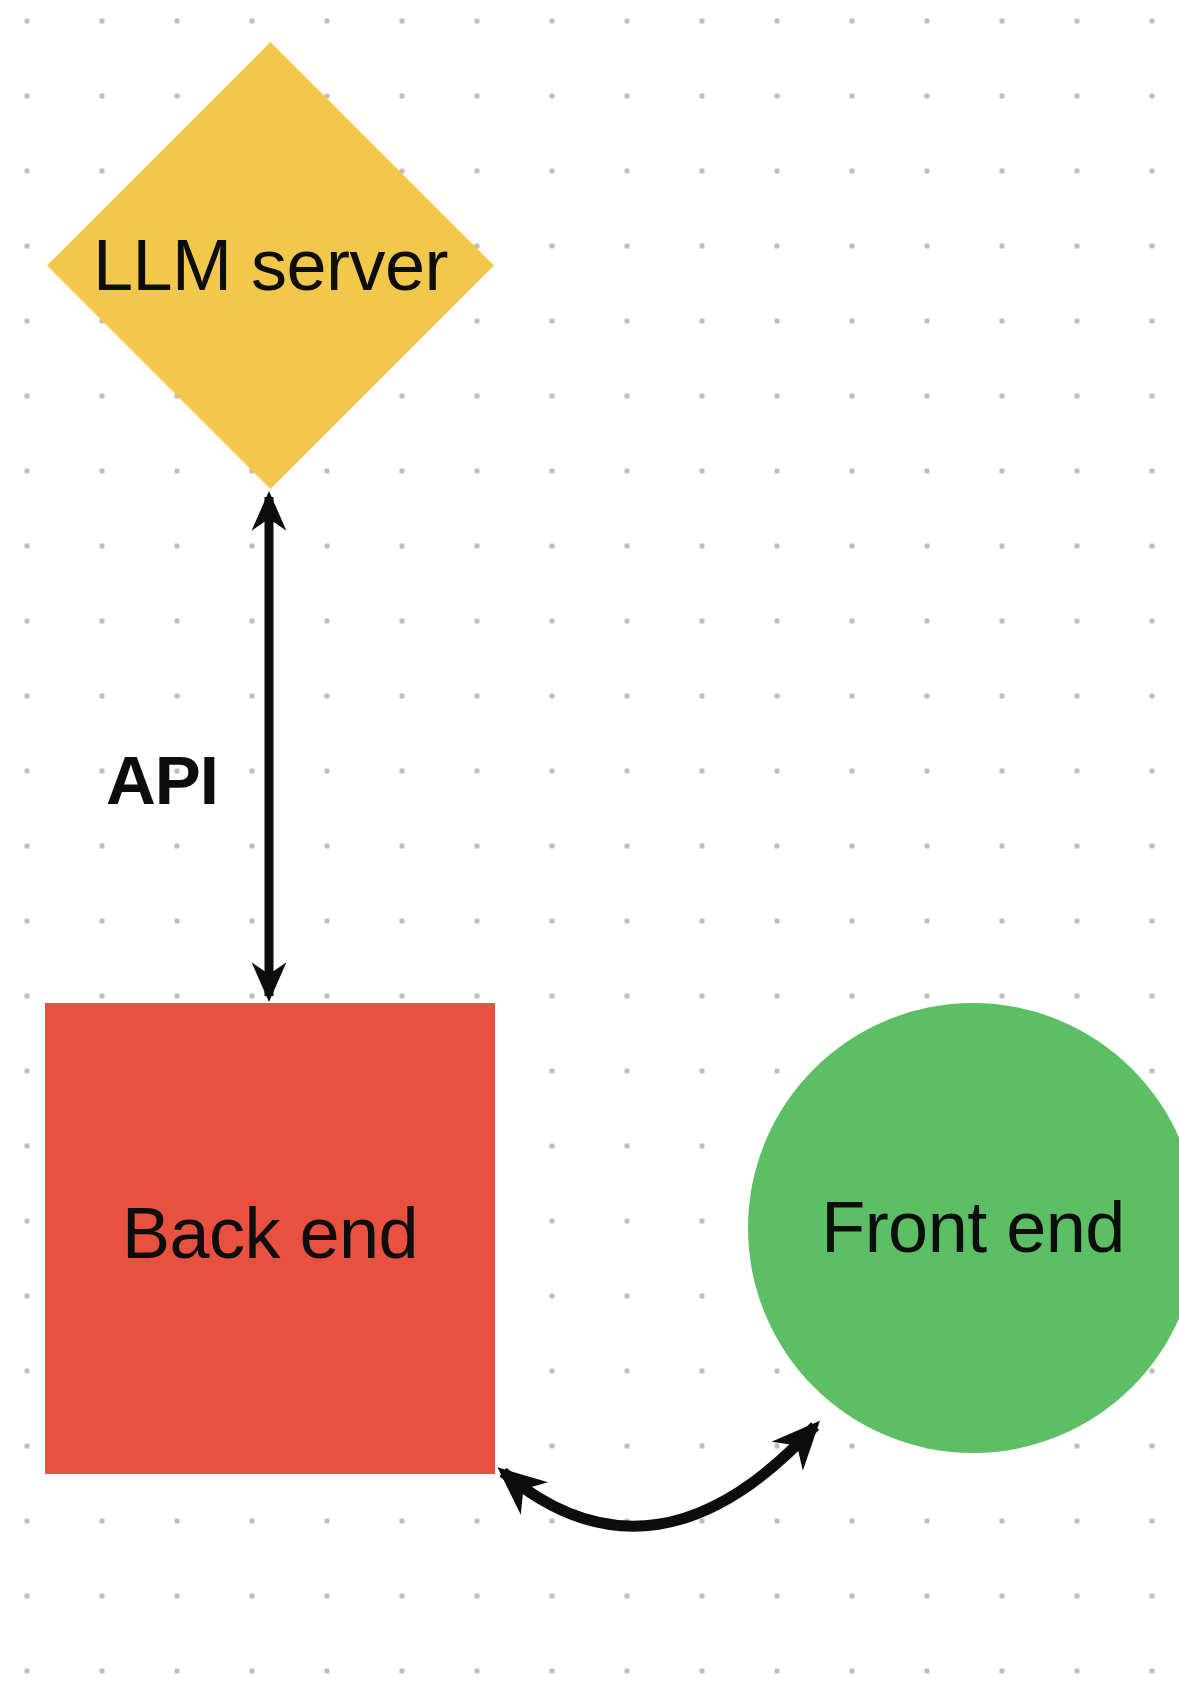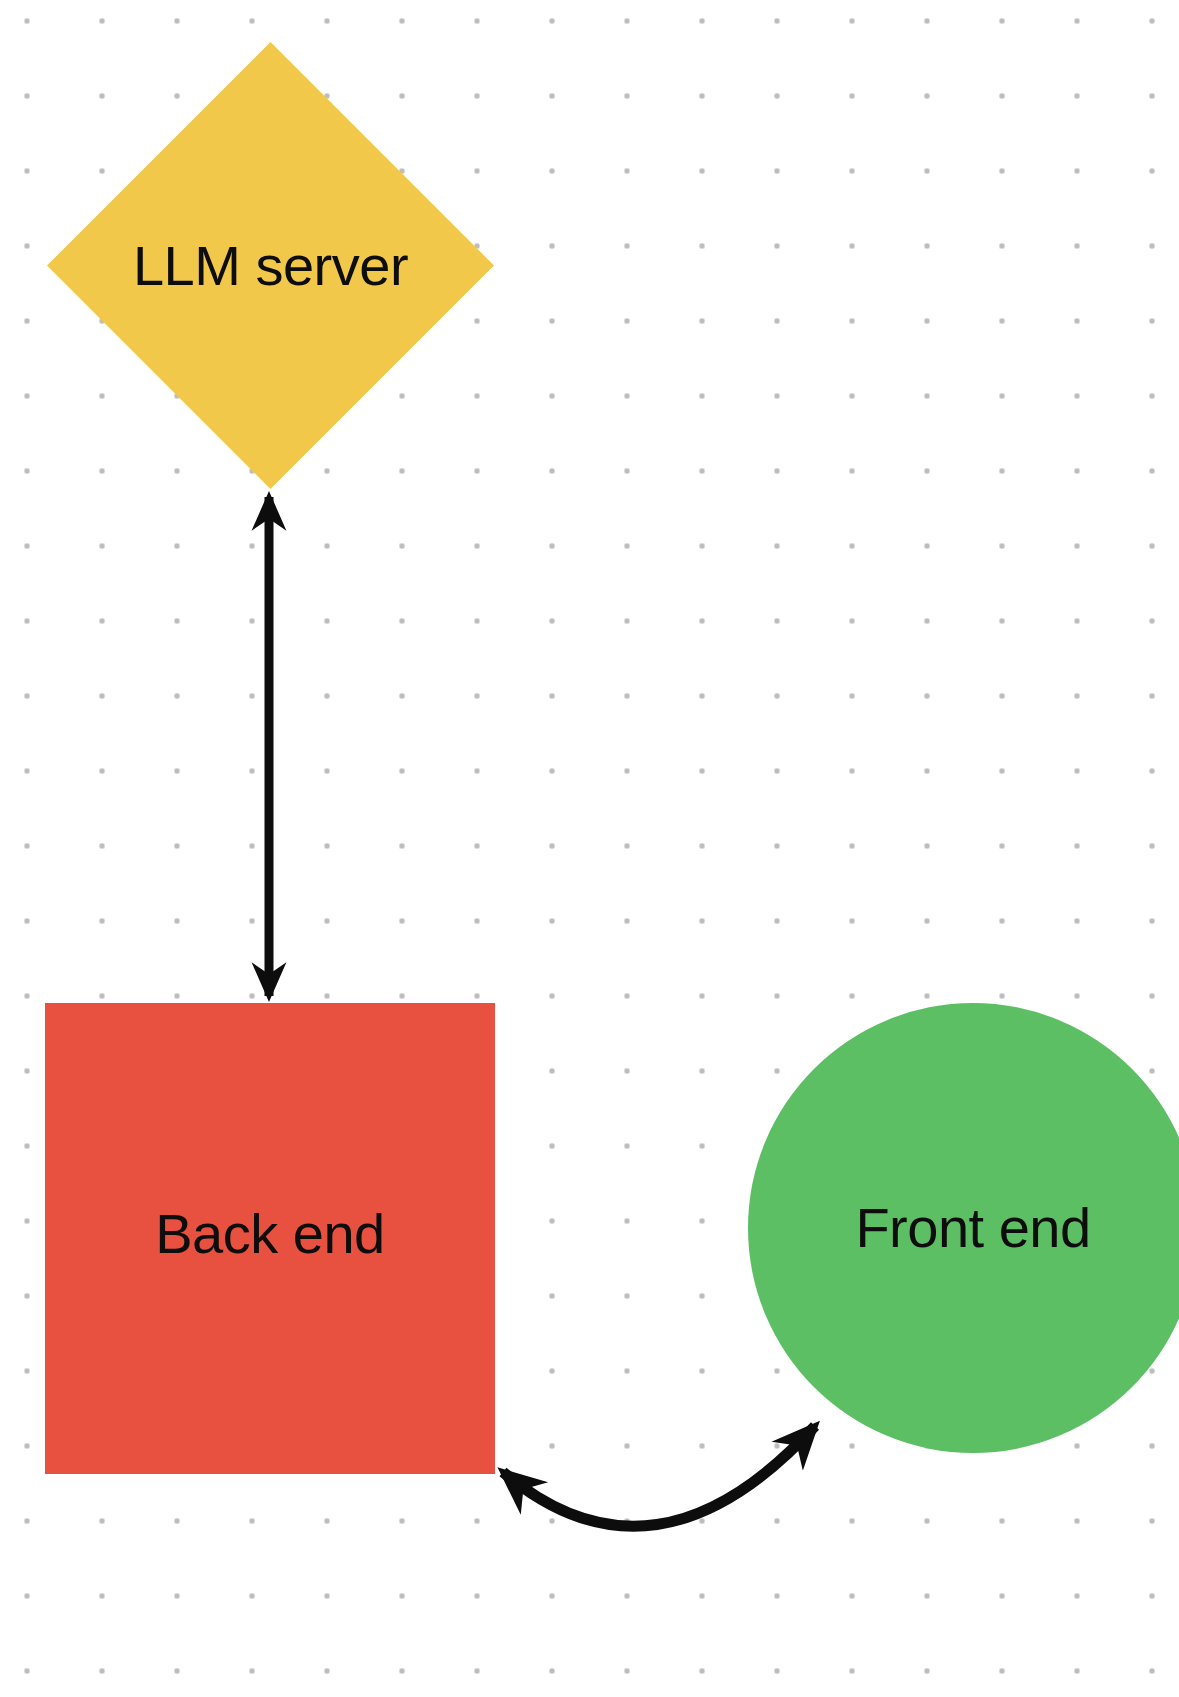--- a/index.html
+++ b/index.html
@@ -17,21 +17,21 @@
   }
 
   .node {
     position: absolute;
     display: flex;
     align-items: center;
     justify-content: center;
   }
 
   .node-label {
-    font-size: 56px;
+    font-size: 72px;
     line-height: 1.1;
     color: #0d0d0d;
     letter-spacing: -0.5px;
     white-space: nowrap;
   }
 
   .node-diamond {
     left: 47px; top: 42px;
     width: 447px; height: 447px;
     clip-path: polygon(50% 0%, 100% 50%, 50% 100%, 0% 50%);
@@ -92,14 +92,15 @@
       <marker id="arrowhead" viewBox="0 0 10 10" refX="8.5" refY="5" markerWidth="4.4" markerHeight="4.4" orient="auto-start-reverse">
         <path d="M 0 0.6 L 10 5 L 0 9.4 L 3 5 Z" fill="currentColor"></path>
       </marker>
     </defs>
 
     <path d="M 269 996 L 269 497" fill="none" stroke="currentColor" stroke-width="9" marker-start="url(#arrowhead)" marker-end="url(#arrowhead)"></path>
 
     <path d="M 503 1472 Q 655 1600 815 1426" fill="none" stroke="currentColor" stroke-width="11" marker-start="url(#arrowhead)" marker-end="url(#arrowhead)"></path>
   </svg>
 
+  <div class="edge-label edge-label-api" style="color: rgb(13, 13, 13);">API</div>
 
 </div>
 
 </body></html>

